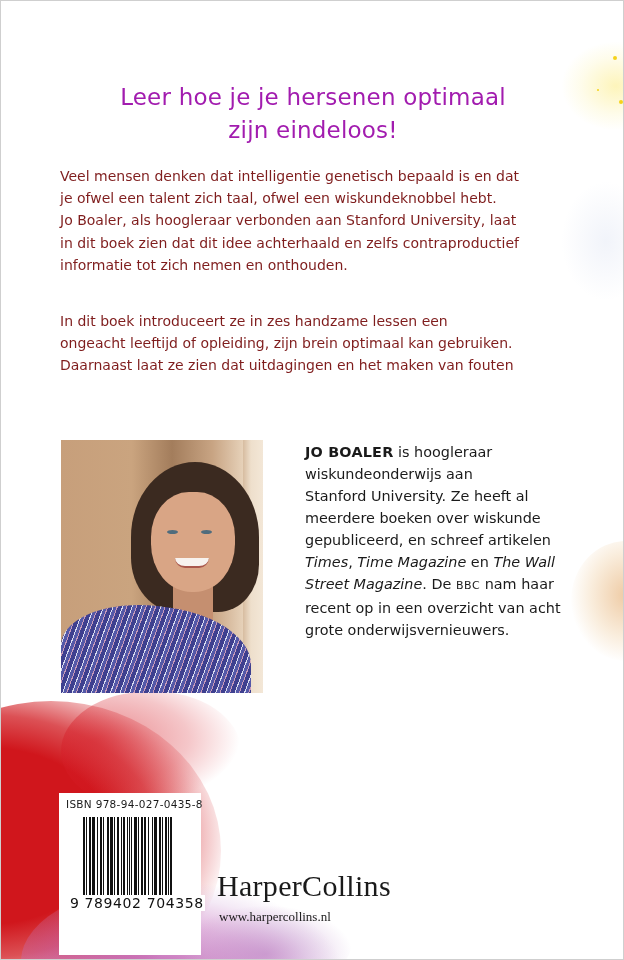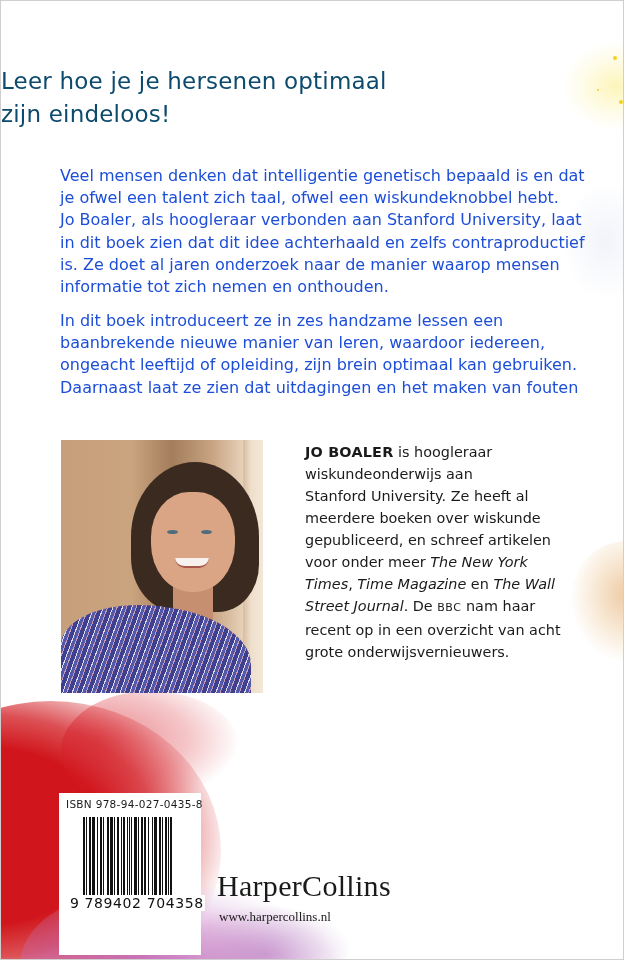--- a/index.html
+++ b/index.html
@@ -35,30 +35,30 @@
   .splash-orange {
     left: 570px; top: 540px; width: 110px; height: 120px;
     background: radial-gradient(ellipse at 50% 45%, rgba(225,160,90,0.55) 0%, rgba(235,190,130,0.28) 45%, rgba(255,255,255,0) 72%);
   }
   .splash-faint {
     left: 560px; top: 180px; width: 90px; height: 120px;
     background: radial-gradient(ellipse at 50% 50%, rgba(200,210,235,0.25) 0%, rgba(255,255,255,0) 70%);
   }
 
   .headline {
-    position: absolute; left: 0; top: 64px; width: 624px;
-    text-align: left; color: #0c4a6e;
+    position: absolute; left: 0; top: 80px; width: 624px;
+    text-align: center; color: #a21caf;
     font-family: "DejaVu Sans", sans-serif; font-size: 23px; line-height: 33px;
     letter-spacing: 0.2px;
   }
   .headline span { display: block; }
 
   .body-text {
     position: absolute; left: 59px; width: 520px;
-    font-family: "DejaVu Sans", sans-serif; font-size: 16px; line-height: 22.2px; color: #1d4ed8;
+    font-family: "DejaVu Sans", sans-serif; font-size: 14px; line-height: 22.2px; color: #7f1d1d;
   }
   .body-text span { display: block; white-space: nowrap; }
   .para1 { top: 164px; }
   .para2 { top: 309px; }
 
   .photo {
     position: absolute; left: 60px; top: 439px; width: 202px; height: 253px; overflow: hidden;
     background: linear-gradient(90deg, #c79f7b 0%, #caa47f 35%, #a37d5c 55%, #c8a483 75%, #ead7c0 92%, #f0e3d0 100%);
   }
   .photo .pillar {
@@ -143,27 +143,25 @@
   <div class="headline">
     <span>Leer hoe je je hersenen optimaal</span>
     <span>zijn eindeloos!</span>
   </div>
 
   <div class="body-text para1">
     <span>Veel mensen denken dat intelligentie genetisch bepaald is en dat</span>
     <span>je ofwel een talent zich taal, ofwel een wiskundeknobbel hebt.</span>
     <span>Jo Boaler, als hoogleraar verbonden aan Stanford University, laat</span>
     <span>in dit boek zien dat dit idee achterhaald en zelfs contraproductief</span>
-    <span>is. Ze doet al jaren onderzoek naar de manier waarop mensen</span>
     <span>informatie tot zich nemen en onthouden.</span>
   </div>
 
   <div class="body-text para2">
     <span>In dit boek introduceert ze in zes handzame lessen een</span>
-    <span>baanbrekende nieuwe manier van leren, waardoor iedereen,</span>
     <span>ongeacht leeftijd of opleiding, zijn brein optimaal kan gebruiken.</span>
     <span>Daarnaast laat ze zien dat uitdagingen en het maken van fouten</span>
   </div>
 
   <div class="photo" aria-label="author-photo-jo-boaler">
     <div class="pillar"></div>
     <div class="hair"></div>
     <div class="neck"></div>
     <div class="face"></div>
     <div class="eye" style="left:106px;"></div>
@@ -171,23 +169,22 @@
     <div class="smile"></div>
     <div class="shirt"></div>
   </div>
 
   <div class="bio">
     <span class="line"><b class="name">JO BOALER</b><span> is hoogleraar</span></span>
     <span class="line">wiskundeonderwijs aan</span>
     <span class="line">Stanford University. Ze heeft al</span>
     <span class="line">meerdere boeken over wiskunde</span>
     <span class="line">gepubliceerd, en schreef artikelen</span>
-    <span class="line"><span>voor onder meer </span><em>The New York</em></span>
     <span class="line"><em>Times</em><span>, </span><em>Time Magazine</em><span> en </span><em>The Wall</em></span>
-    <span class="line"><em>Street Journal</em><span>. De </span><span class="smallcaps">BBC</span><span> nam haar</span></span>
+    <span class="line"><em>Street Magazine</em><span>. De </span><span class="smallcaps">BBC</span><span> nam haar</span></span>
     <span class="line">recent op in een overzicht van acht</span>
     <span class="line">grote onderwijsvernieuwers.</span>
   </div>
 
   <div class="barcode-box">
     <div class="isbn">ISBN 978-94-027-0435-8</div>
     <div class="bars">
       <i class="long" style="width:2px"></i>
         <i class="g" style="width:1px"></i>
         <i class="long" style="width:1px"></i>

